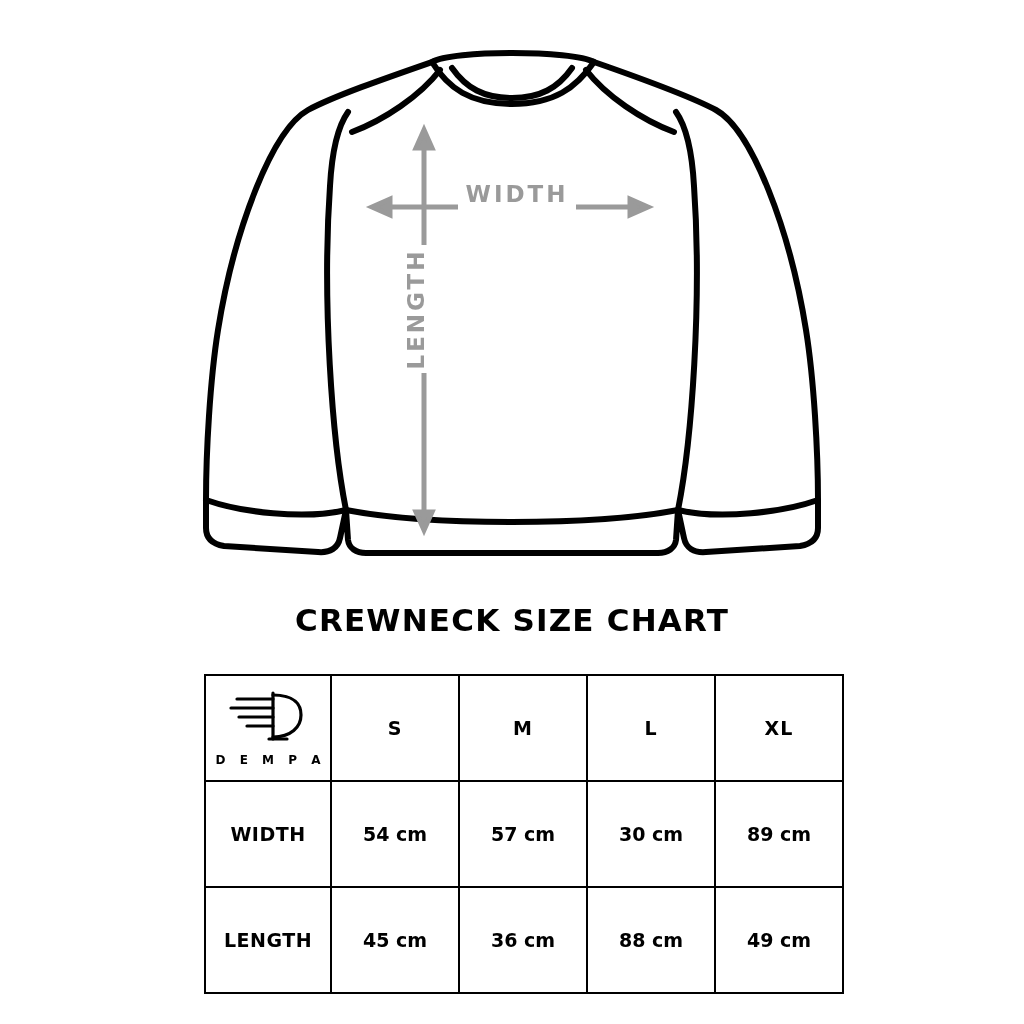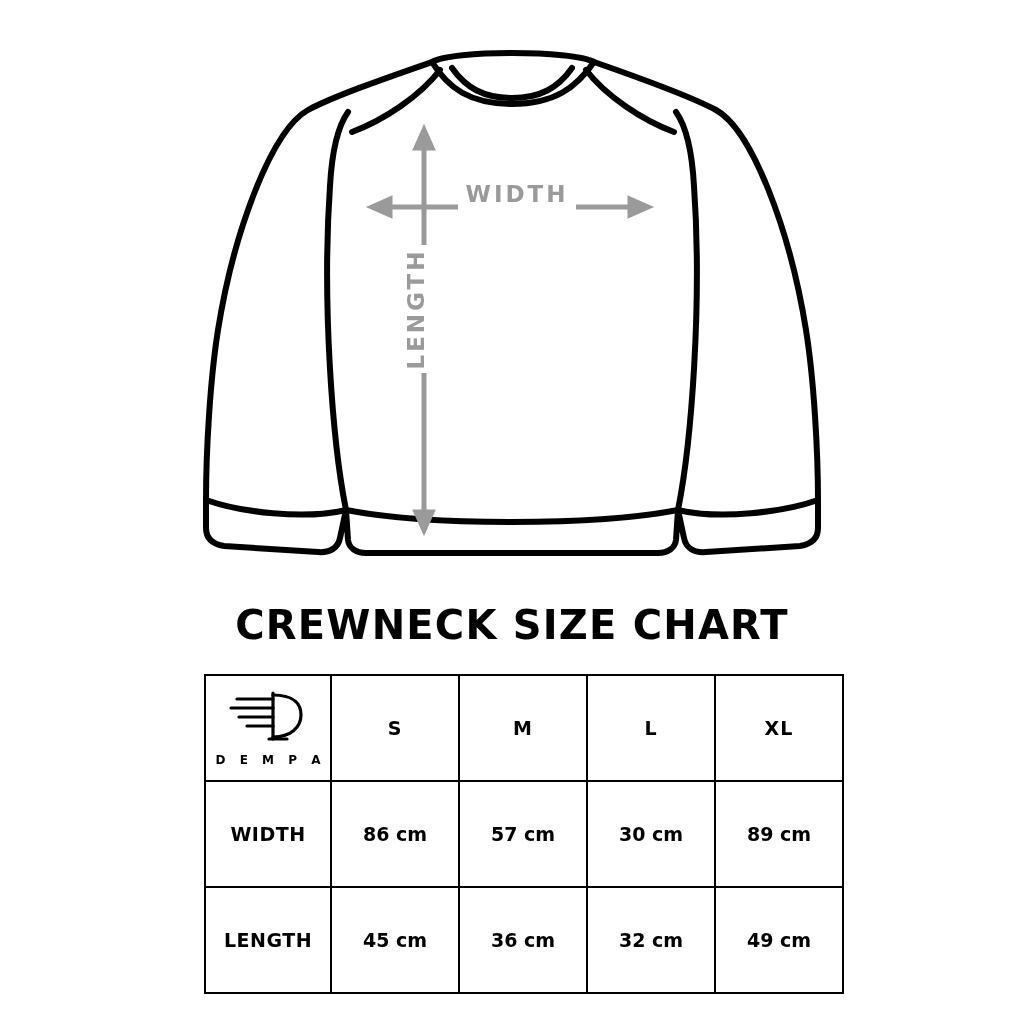--- a/index.html
+++ b/index.html
@@ -37,21 +37,21 @@
     font-weight: 700;
     letter-spacing: 3px;
   }
   
   .chart-title {
     position: absolute;
     left: 0;
     top: 602px;
     width: 1024px;
     text-align: center;
-    font-size: 40px;
+    font-size: 31px;
     font-weight: 700;
     letter-spacing: 1.2px;
     color: #000000;
     font-family: "DejaVu Sans", sans-serif;
   }
   
   .size-table {
     position: absolute;
     left: 204px;
     top: 674px;
@@ -189,28 +189,28 @@
             <span class="brand-name">D E M P A</span>
           </div>
         </td>
         <td class="col-size size-head">S</td>
         <td class="col-size size-head">M</td>
         <td class="col-size size-head">L</td>
         <td class="col-size size-head">XL</td>
       </tr>
       <tr>
         <td class="col-label row-label">WIDTH</td>
-        <td class="col-size">86 cm</td>
+        <td class="col-size">54 cm</td>
         <td class="col-size">57 cm</td>
         <td class="col-size">30 cm</td>
         <td class="col-size">89 cm</td>
       </tr>
       <tr>
         <td class="col-label row-label">LENGTH</td>
         <td class="col-size">45 cm</td>
         <td class="col-size">36 cm</td>
-        <td class="col-size">32 cm</td>
+        <td class="col-size">88 cm</td>
         <td class="col-size">49 cm</td>
       </tr>
     </tbody>
   </table>
 
 </div>
 
 </body></html>

